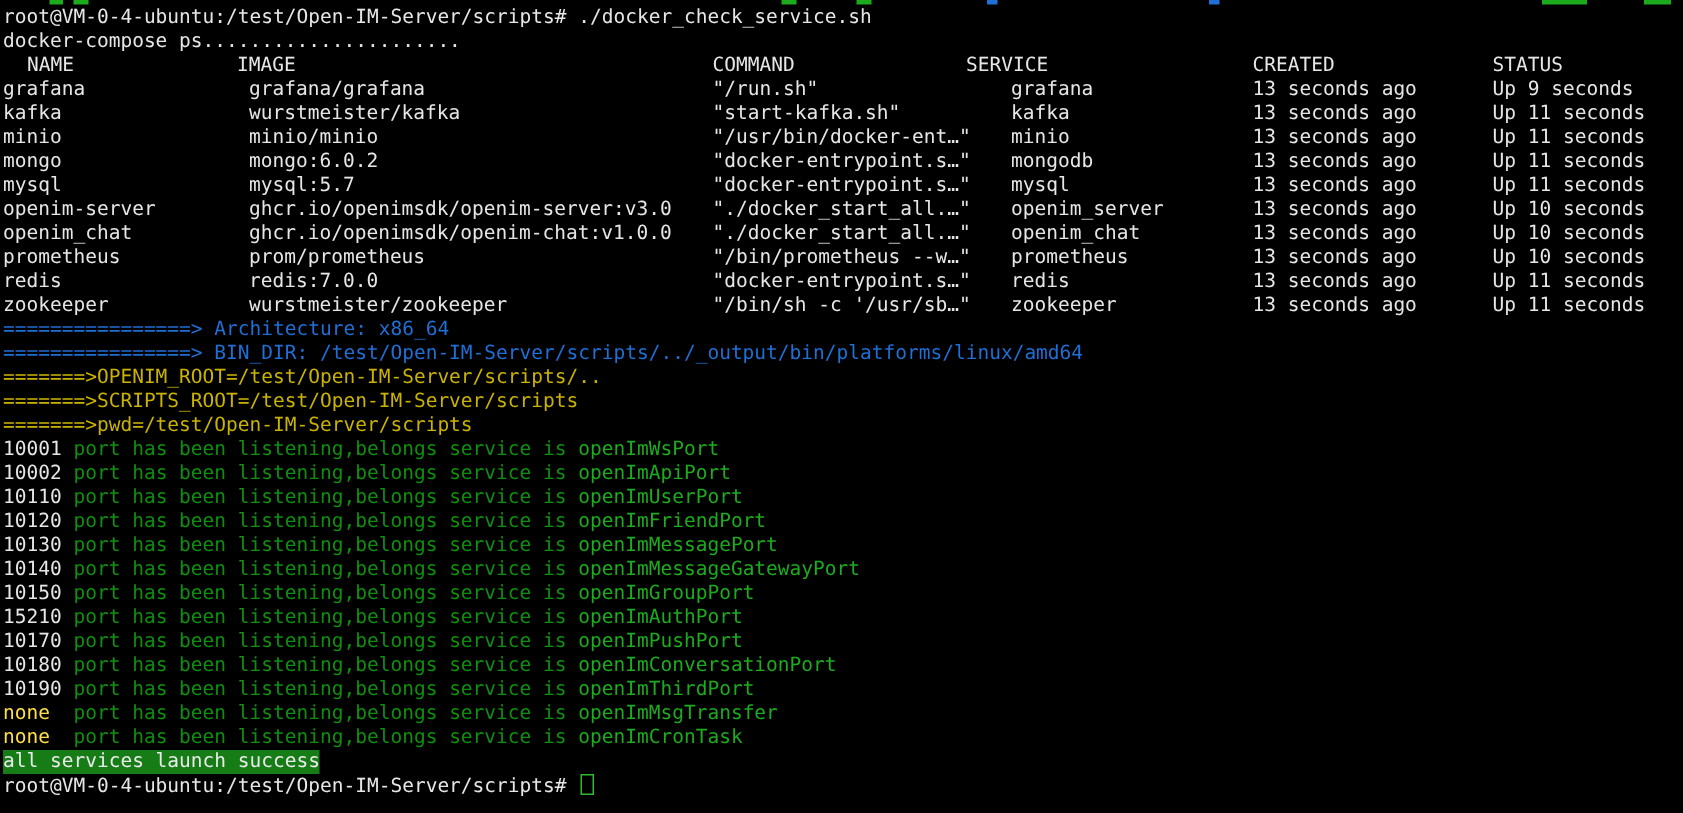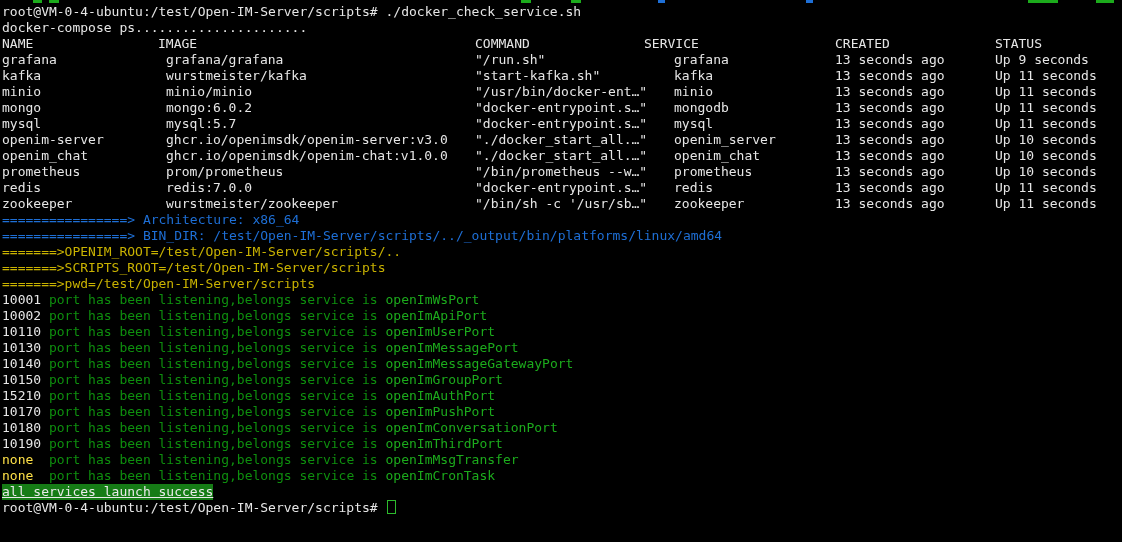--- a/index.html
+++ b/index.html
@@ -15,21 +15,21 @@
   }
   .screen{position:absolute;top:4px;left:2px;right:0;bottom:0;}
   .line{height:16px;white-space:pre;position:relative;}
   .row .cell{position:absolute;top:0;}
   .c-fg{color:#e6e6e6;}
   .c-blue{color:#1e6fd6;}
   .c-yellow{color:#c9b200;}
   .c-green{color:#0e8f0e;}
   .c-green2{color:#1cab1c;}
   .c-tan{color:#fde047;}
-  .c-success{color:#eaeaea;background:#167c16;display:inline-block;height:16px;text-decoration:underline;}
+  .c-success{color:#eaeaea;background:#167c16;display:inline-block;height:16px;}
   .cursor{
     display:inline-block;width:7px;height:12px;
     border:1px solid #2dbb2d;
     vertical-align:-2px;margin-left:1px;
   }
   .frag{position:absolute;top:0;height:3px;}
   .frag.c-blue{background:#1e6fd6;}
   .frag.c-green2{background:#1cab1c;}
 </style>
 </head>
@@ -42,39 +42,40 @@
       <div class="frag c-green2" style="left: 521px; width: 10px;"></div>
       <div class="frag c-green2" style="left: 571px; width: 10px;"></div>
       <div class="frag c-blue" style="left: 658px; width: 7px;"></div>
       <div class="frag c-blue" style="left: 806px; width: 7px;"></div>
       <div class="frag c-green2" style="left: 1028px; width: 30px;"></div>
       <div class="frag c-green2" style="left: 1096px; width: 18px;"></div>
     </div>
   <div class="screen">
       <div class="line"><span class="c-fg">root@VM-0-4-ubuntu:/test/Open-IM-Server/scripts# ./docker_check_service.sh</span></div>
       <div class="line"><span class="c-fg">docker-compose ps......................</span></div>
-      <div class="line row"><span class="cell c-fg" style="left: 0px; text-align: right;">NAME</span><span class="cell c-fg" style="left: 156px;">IMAGE</span><span class="cell c-fg" style="left: 473px;">COMMAND</span><span class="cell c-fg" style="left: 642px;">SERVICE</span><span class="cell c-fg" style="left: 833px;">CREATED</span><span class="cell c-fg" style="left: 993px;">STATUS</span></div>
+      <div class="line row"><span class="cell c-fg" style="left: 16px; text-align: right;">NAME</span><span class="cell c-fg" style="left: 156px;">IMAGE</span><span class="cell c-fg" style="left: 473px;">COMMAND</span><span class="cell c-fg" style="left: 642px;">SERVICE</span><span class="cell c-fg" style="left: 833px;">CREATED</span><span class="cell c-fg" style="left: 993px;">STATUS</span></div>
       <div class="line row"><span class="cell c-fg" style="left: 0px;">grafana</span><span class="cell c-fg" style="left: 164px;">grafana/grafana</span><span class="cell c-fg" style="left: 473px;">"/run.sh"</span><span class="cell c-fg" style="left: 672px;">grafana</span><span class="cell c-fg" style="left: 833px;">13 seconds ago</span><span class="cell c-fg" style="left: 993px;">Up 9 seconds</span></div>
       <div class="line row"><span class="cell c-fg" style="left: 0px;">kafka</span><span class="cell c-fg" style="left: 164px;">wurstmeister/kafka</span><span class="cell c-fg" style="left: 473px;">"start-kafka.sh"</span><span class="cell c-fg" style="left: 672px;">kafka</span><span class="cell c-fg" style="left: 833px;">13 seconds ago</span><span class="cell c-fg" style="left: 993px;">Up 11 seconds</span></div>
       <div class="line row"><span class="cell c-fg" style="left: 0px;">minio</span><span class="cell c-fg" style="left: 164px;">minio/minio</span><span class="cell c-fg" style="left: 473px;">"/usr/bin/docker-ent…"</span><span class="cell c-fg" style="left: 672px;">minio</span><span class="cell c-fg" style="left: 833px;">13 seconds ago</span><span class="cell c-fg" style="left: 993px;">Up 11 seconds</span></div>
       <div class="line row"><span class="cell c-fg" style="left: 0px;">mongo</span><span class="cell c-fg" style="left: 164px;">mongo:6.0.2</span><span class="cell c-fg" style="left: 473px;">"docker-entrypoint.s…"</span><span class="cell c-fg" style="left: 672px;">mongodb</span><span class="cell c-fg" style="left: 833px;">13 seconds ago</span><span class="cell c-fg" style="left: 993px;">Up 11 seconds</span></div>
       <div class="line row"><span class="cell c-fg" style="left: 0px;">mysql</span><span class="cell c-fg" style="left: 164px;">mysql:5.7</span><span class="cell c-fg" style="left: 473px;">"docker-entrypoint.s…"</span><span class="cell c-fg" style="left: 672px;">mysql</span><span class="cell c-fg" style="left: 833px;">13 seconds ago</span><span class="cell c-fg" style="left: 993px;">Up 11 seconds</span></div>
       <div class="line row"><span class="cell c-fg" style="left: 0px;">openim-server</span><span class="cell c-fg" style="left: 164px;">ghcr.io/openimsdk/openim-server:v3.0</span><span class="cell c-fg" style="left: 473px;">"./docker_start_all.…"</span><span class="cell c-fg" style="left: 672px;">openim_server</span><span class="cell c-fg" style="left: 833px;">13 seconds ago</span><span class="cell c-fg" style="left: 993px;">Up 10 seconds</span></div>
       <div class="line row"><span class="cell c-fg" style="left: 0px;">openim_chat</span><span class="cell c-fg" style="left: 164px;">ghcr.io/openimsdk/openim-chat:v1.0.0</span><span class="cell c-fg" style="left: 473px;">"./docker_start_all.…"</span><span class="cell c-fg" style="left: 672px;">openim_chat</span><span class="cell c-fg" style="left: 833px;">13 seconds ago</span><span class="cell c-fg" style="left: 993px;">Up 10 seconds</span></div>
       <div class="line row"><span class="cell c-fg" style="left: 0px;">prometheus</span><span class="cell c-fg" style="left: 164px;">prom/prometheus</span><span class="cell c-fg" style="left: 473px;">"/bin/prometheus --w…"</span><span class="cell c-fg" style="left: 672px;">prometheus</span><span class="cell c-fg" style="left: 833px;">13 seconds ago</span><span class="cell c-fg" style="left: 993px;">Up 10 seconds</span></div>
       <div class="line row"><span class="cell c-fg" style="left: 0px;">redis</span><span class="cell c-fg" style="left: 164px;">redis:7.0.0</span><span class="cell c-fg" style="left: 473px;">"docker-entrypoint.s…"</span><span class="cell c-fg" style="left: 672px;">redis</span><span class="cell c-fg" style="left: 833px;">13 seconds ago</span><span class="cell c-fg" style="left: 993px;">Up 11 seconds</span></div>
       <div class="line row"><span class="cell c-fg" style="left: 0px;">zookeeper</span><span class="cell c-fg" style="left: 164px;">wurstmeister/zookeeper</span><span class="cell c-fg" style="left: 473px;">"/bin/sh -c '/usr/sb…"</span><span class="cell c-fg" style="left: 672px;">zookeeper</span><span class="cell c-fg" style="left: 833px;">13 seconds ago</span><span class="cell c-fg" style="left: 993px;">Up 11 seconds</span></div>
       <div class="line"><span class="c-blue">================&gt; Architecture: x86_64</span></div>
       <div class="line"><span class="c-blue">================&gt; BIN_DIR: /test/Open-IM-Server/scripts/../_output/bin/platforms/linux/amd64</span></div>
       <div class="line"><span class="c-yellow">=======&gt;OPENIM_ROOT=/test/Open-IM-Server/scripts/..</span></div>
       <div class="line"><span class="c-yellow">=======&gt;SCRIPTS_ROOT=/test/Open-IM-Server/scripts</span></div>
       <div class="line"><span class="c-yellow">=======&gt;pwd=/test/Open-IM-Server/scripts</span></div>
       <div class="line"><span class="c-fg">10001 </span><span class="c-green">port has been listening,belongs service is </span><span class="c-green2">openImWsPort</span></div>
       <div class="line"><span class="c-fg">10002 </span><span class="c-green">port has been listening,belongs service is </span><span class="c-green2">openImApiPort</span></div>
       <div class="line"><span class="c-fg">10110 </span><span class="c-green">port has been listening,belongs service is </span><span class="c-green2">openImUserPort</span></div>
+      <div class="line"><span class="c-fg">10120 </span><span class="c-green">port has been listening,belongs service is </span><span class="c-green2">openImFriendPort</span></div>
       <div class="line"><span class="c-fg">10130 </span><span class="c-green">port has been listening,belongs service is </span><span class="c-green2">openImMessagePort</span></div>
       <div class="line"><span class="c-fg">10140 </span><span class="c-green">port has been listening,belongs service is </span><span class="c-green2">openImMessageGatewayPort</span></div>
       <div class="line"><span class="c-fg">10150 </span><span class="c-green">port has been listening,belongs service is </span><span class="c-green2">openImGroupPort</span></div>
       <div class="line"><span class="c-fg">15210 </span><span class="c-green">port has been listening,belongs service is </span><span class="c-green2">openImAuthPort</span></div>
       <div class="line"><span class="c-fg">10170 </span><span class="c-green">port has been listening,belongs service is </span><span class="c-green2">openImPushPort</span></div>
       <div class="line"><span class="c-fg">10180 </span><span class="c-green">port has been listening,belongs service is </span><span class="c-green2">openImConversationPort</span></div>
       <div class="line"><span class="c-fg">10190 </span><span class="c-green">port has been listening,belongs service is </span><span class="c-green2">openImThirdPort</span></div>
       <div class="line"><span class="c-tan">none  </span><span class="c-green">port has been listening,belongs service is </span><span class="c-green2">openImMsgTransfer</span></div>
       <div class="line"><span class="c-tan">none  </span><span class="c-green">port has been listening,belongs service is </span><span class="c-green2">openImCronTask</span></div>
       <div class="line"><span class="c-success">all services launch success</span></div>

